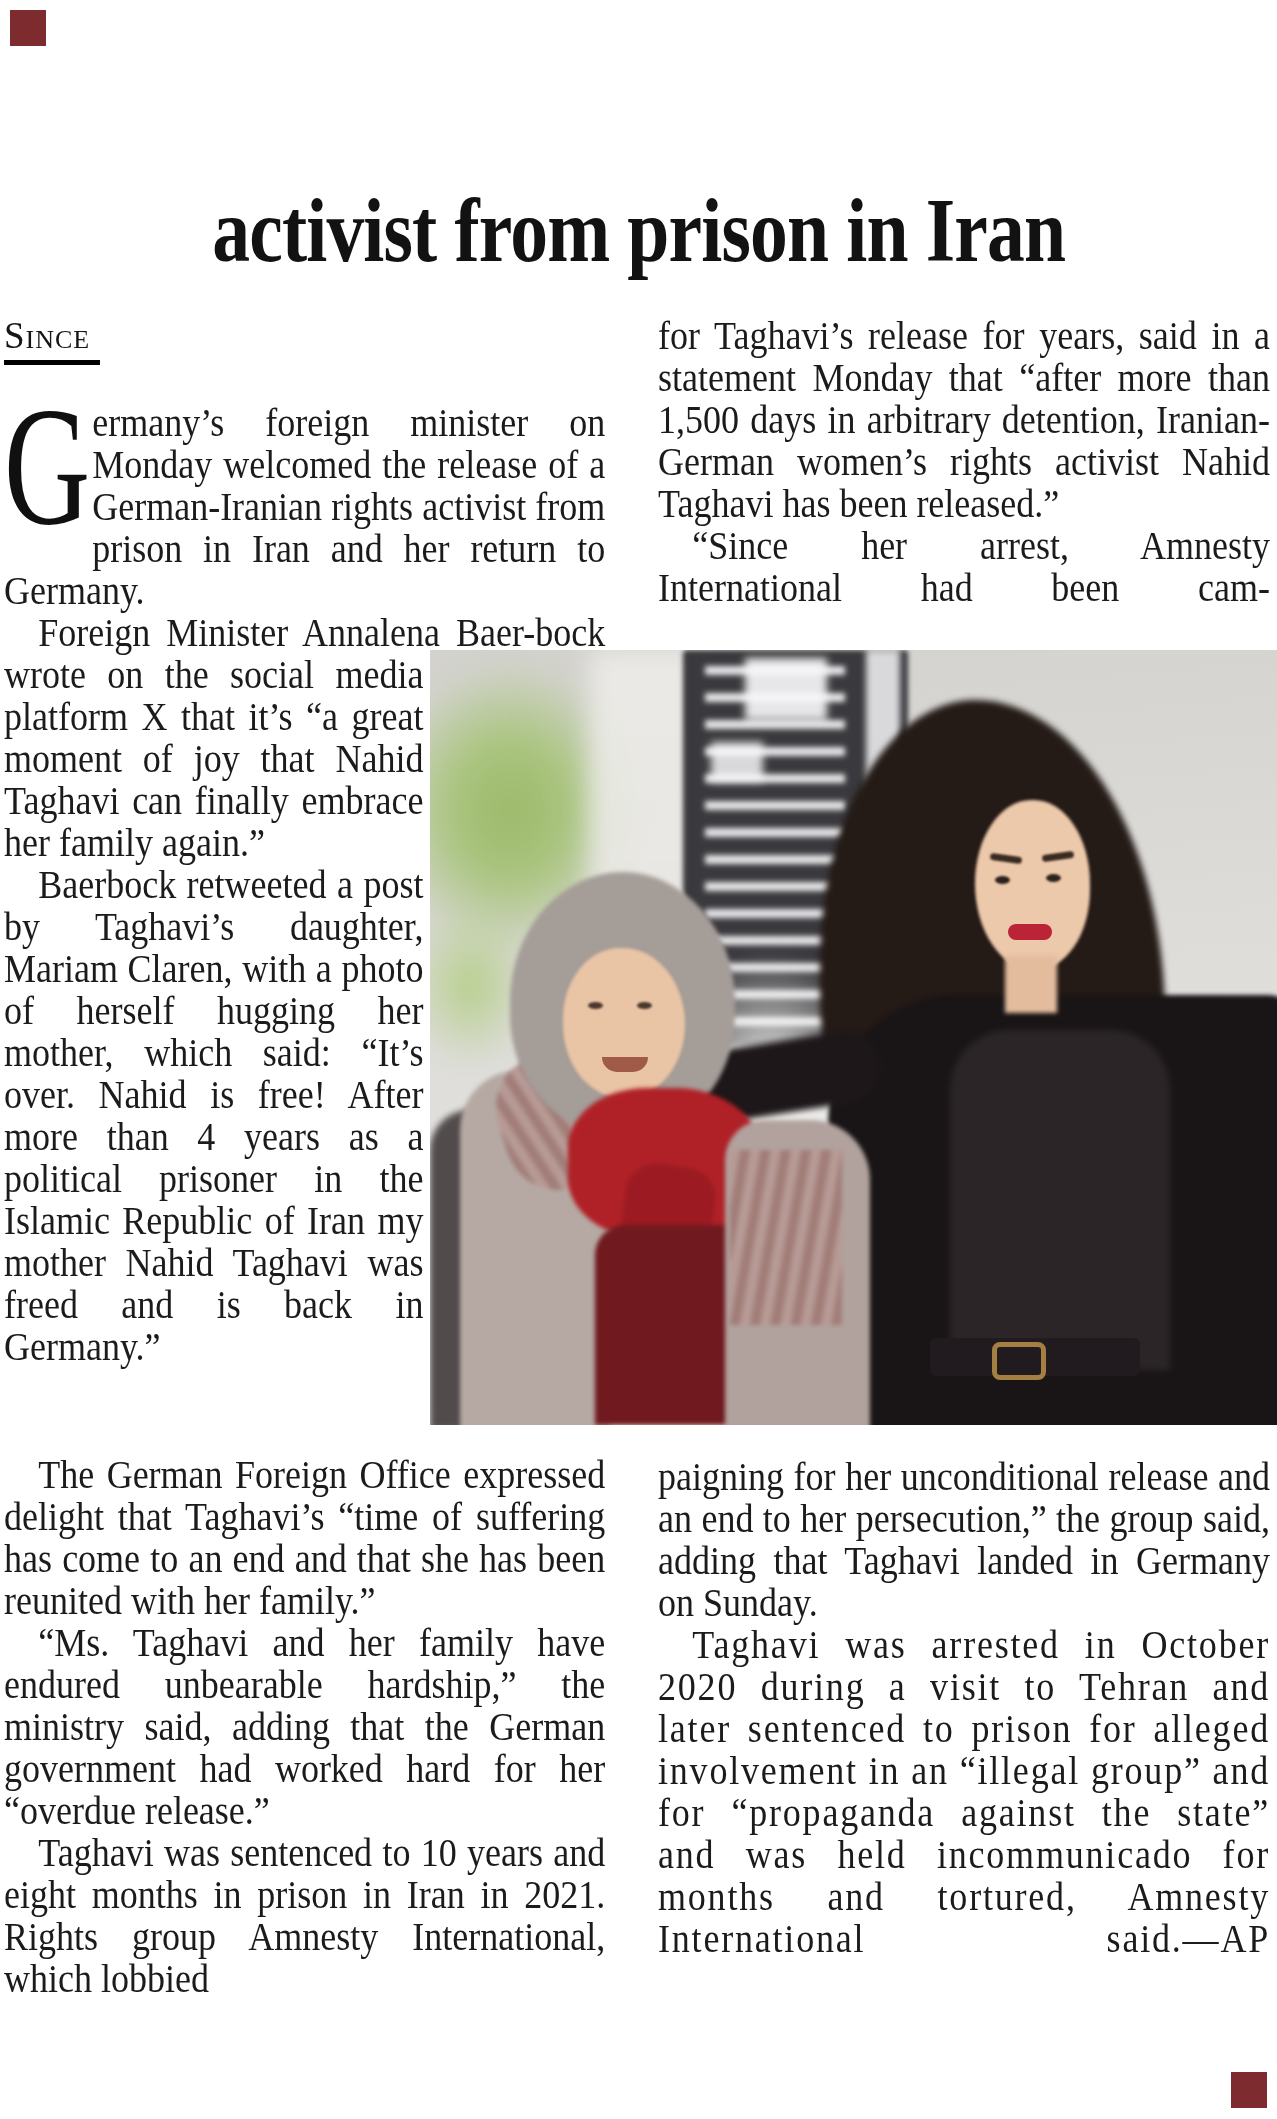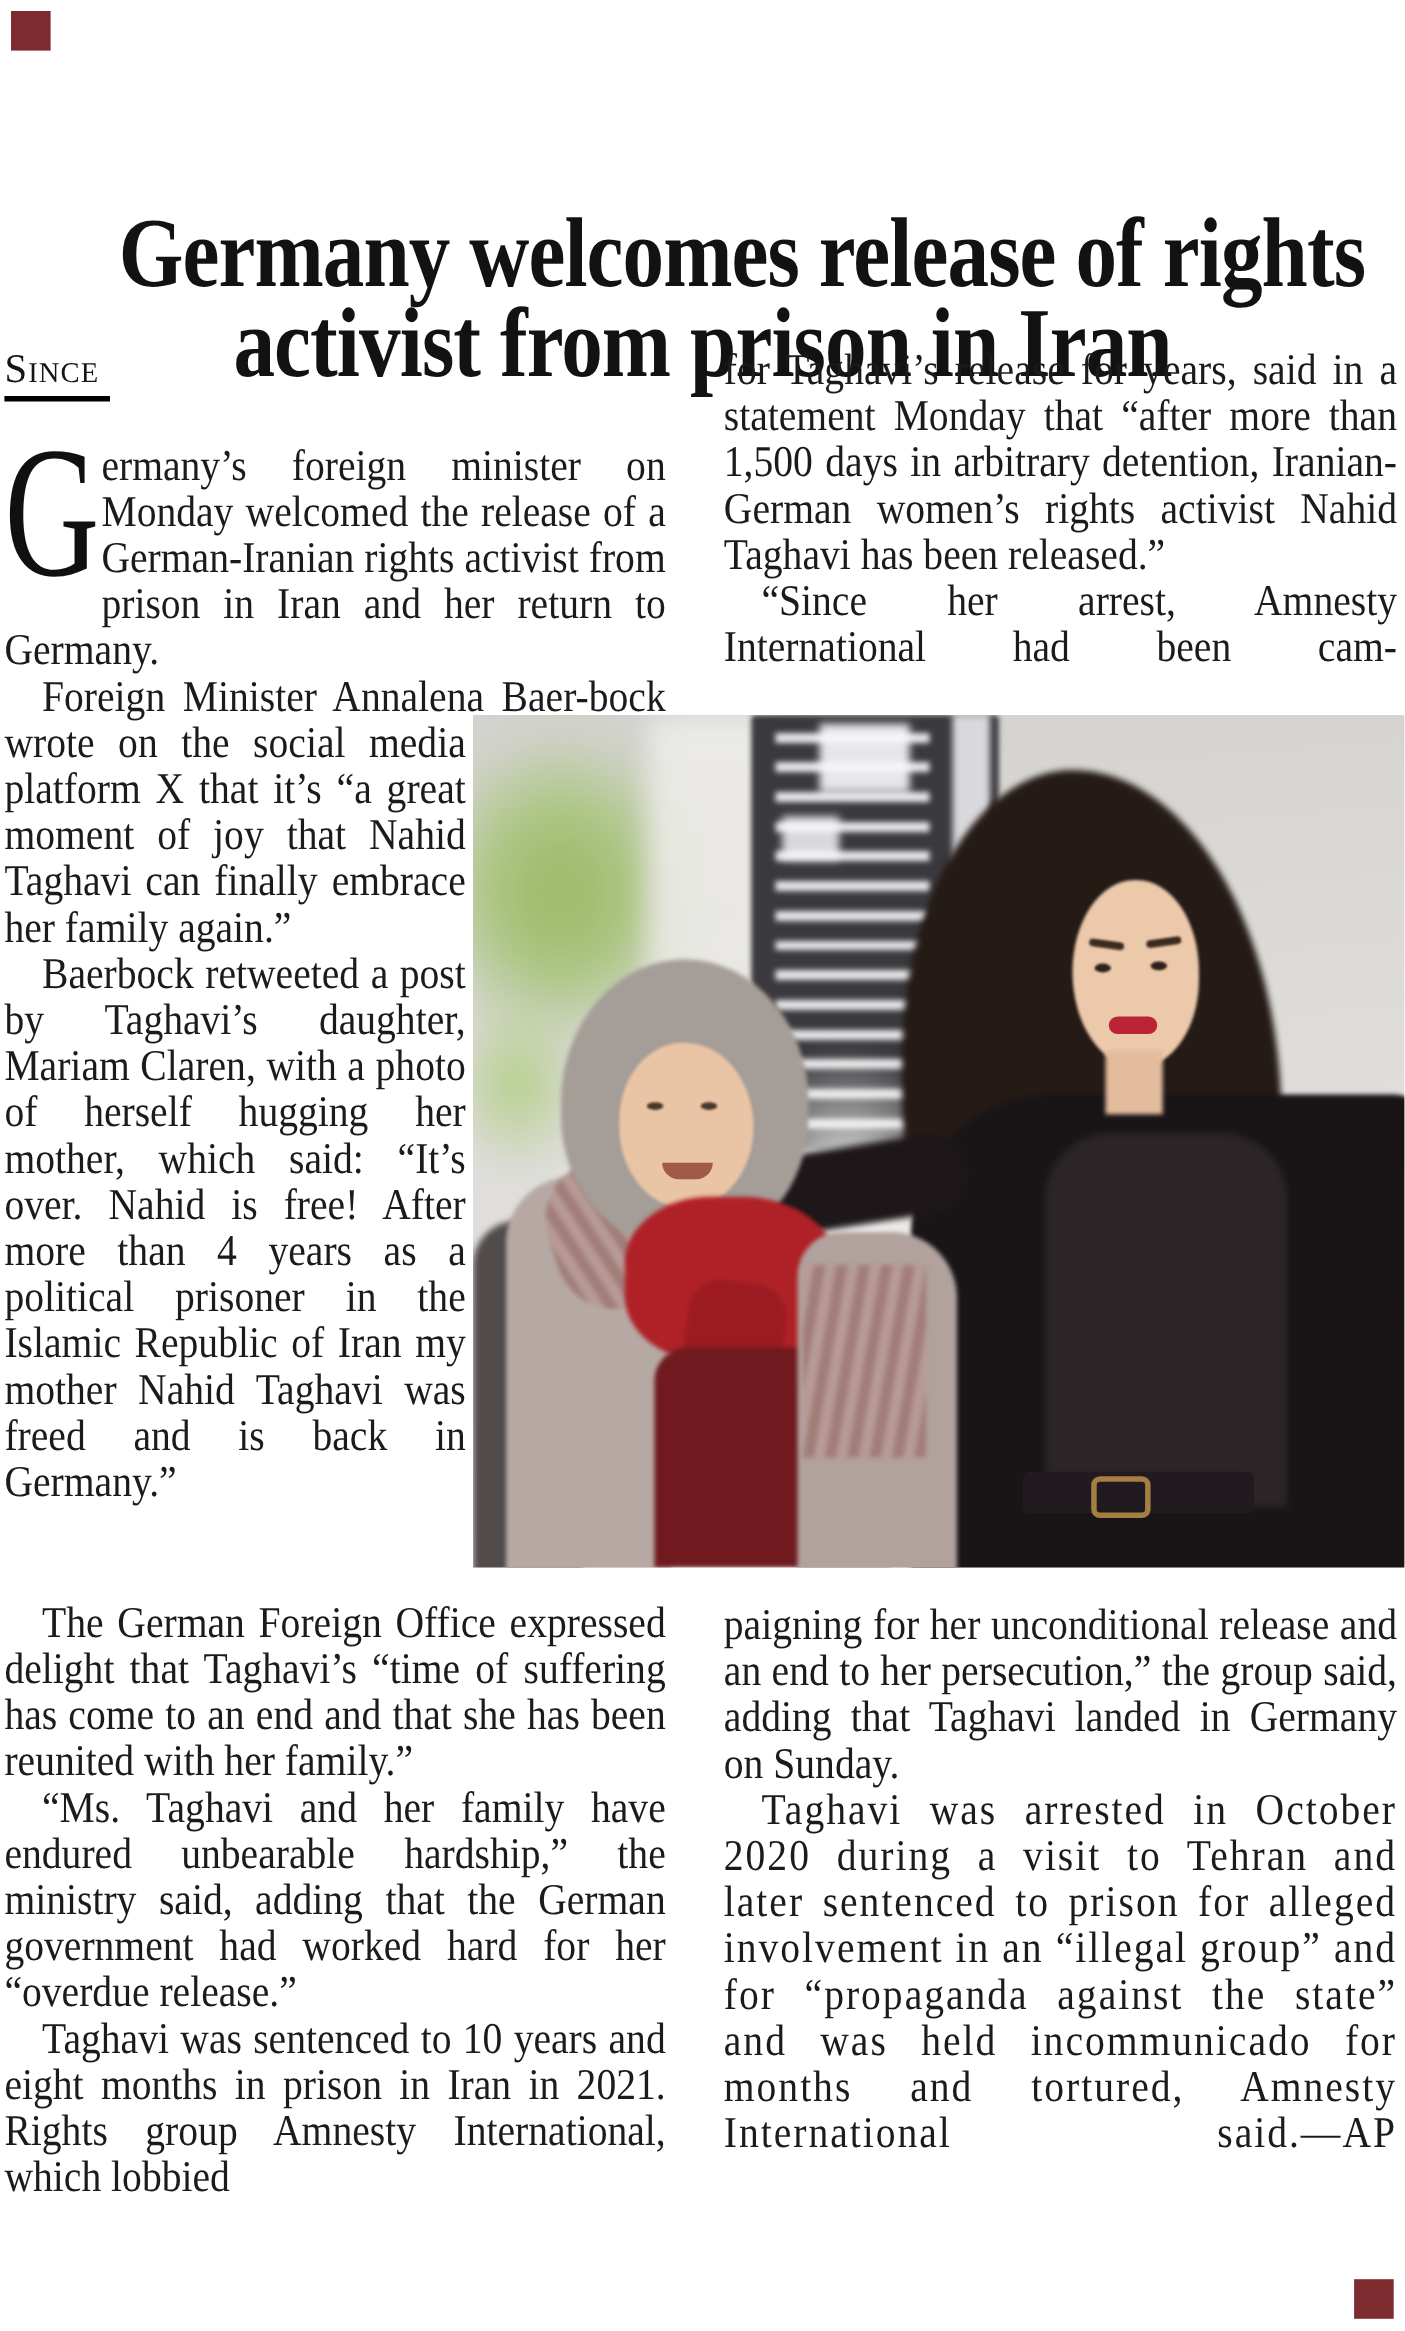--- a/index.html
+++ b/index.html
@@ -116,21 +116,20 @@
 </style>
 </head>
 <body>
 
 <div class="page">
 
   <div class="marker tl"></div>
   <div class="marker br"></div>
 
   <h1 class="headline">
-    <span class="hl-line"><span class="hl-inner">Germany welcomes release of rights</span></span>
     <span class="hl-line"><span class="hl-inner">activist from prison in Iran</span></span>
   </h1>
 
   <div class="dateline">Since</div>
 
   <div class="col col-left-top">
     <p><span class="dropcap">G</span><span>ermany’s foreign minister on Monday welcomed the release of a German-Iranian rights ac­tivist from prison in Iran and her re­turn to Germany.</span></p>
     <p class="ind"><span>Foreign Minister Annalena Baer-</span><span class="photo-spacer"></span><span>bock wrote on the social media platform X that it’s “a great moment of joy that Nahid Taghavi can fi­nally embrace her family again.”</span></p>
     <p class="ind">Baerbock retweet­ed a post by Tagha­vi’s daughter, Mariam Claren, with a photo of herself hugging her mother, which said: “It’s over. Nahid is free! After more than 4 years as a political prisoner in the Islamic Republic of Iran my mother Nahid Taghavi was freed and is back in Germany.”</p>
   </div>

